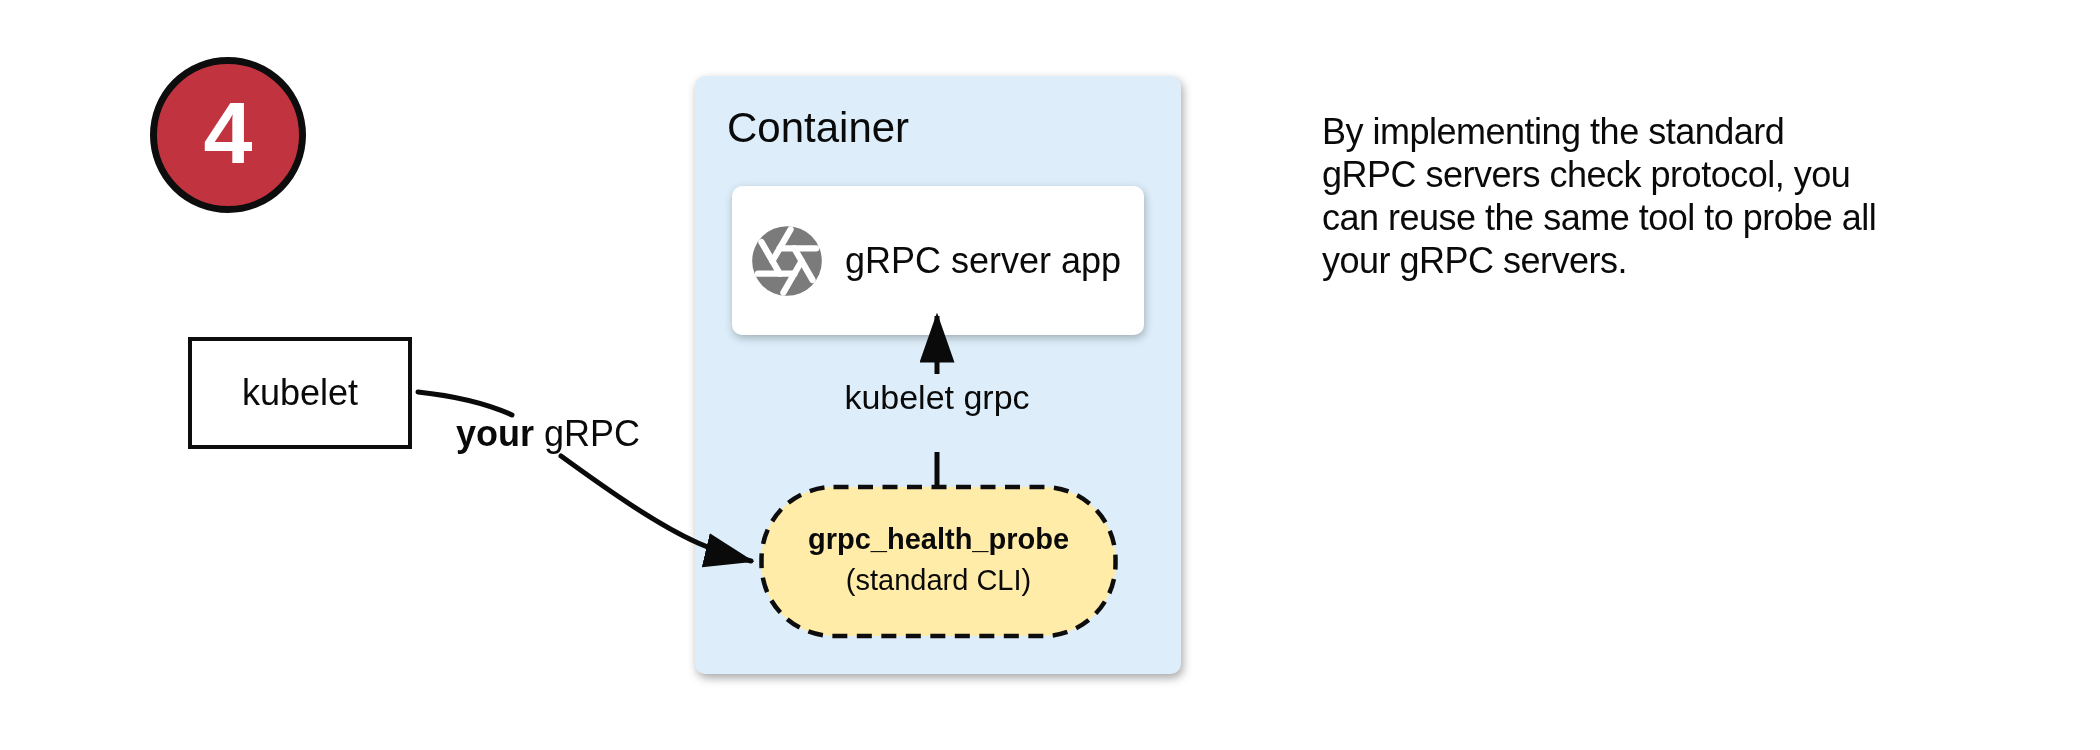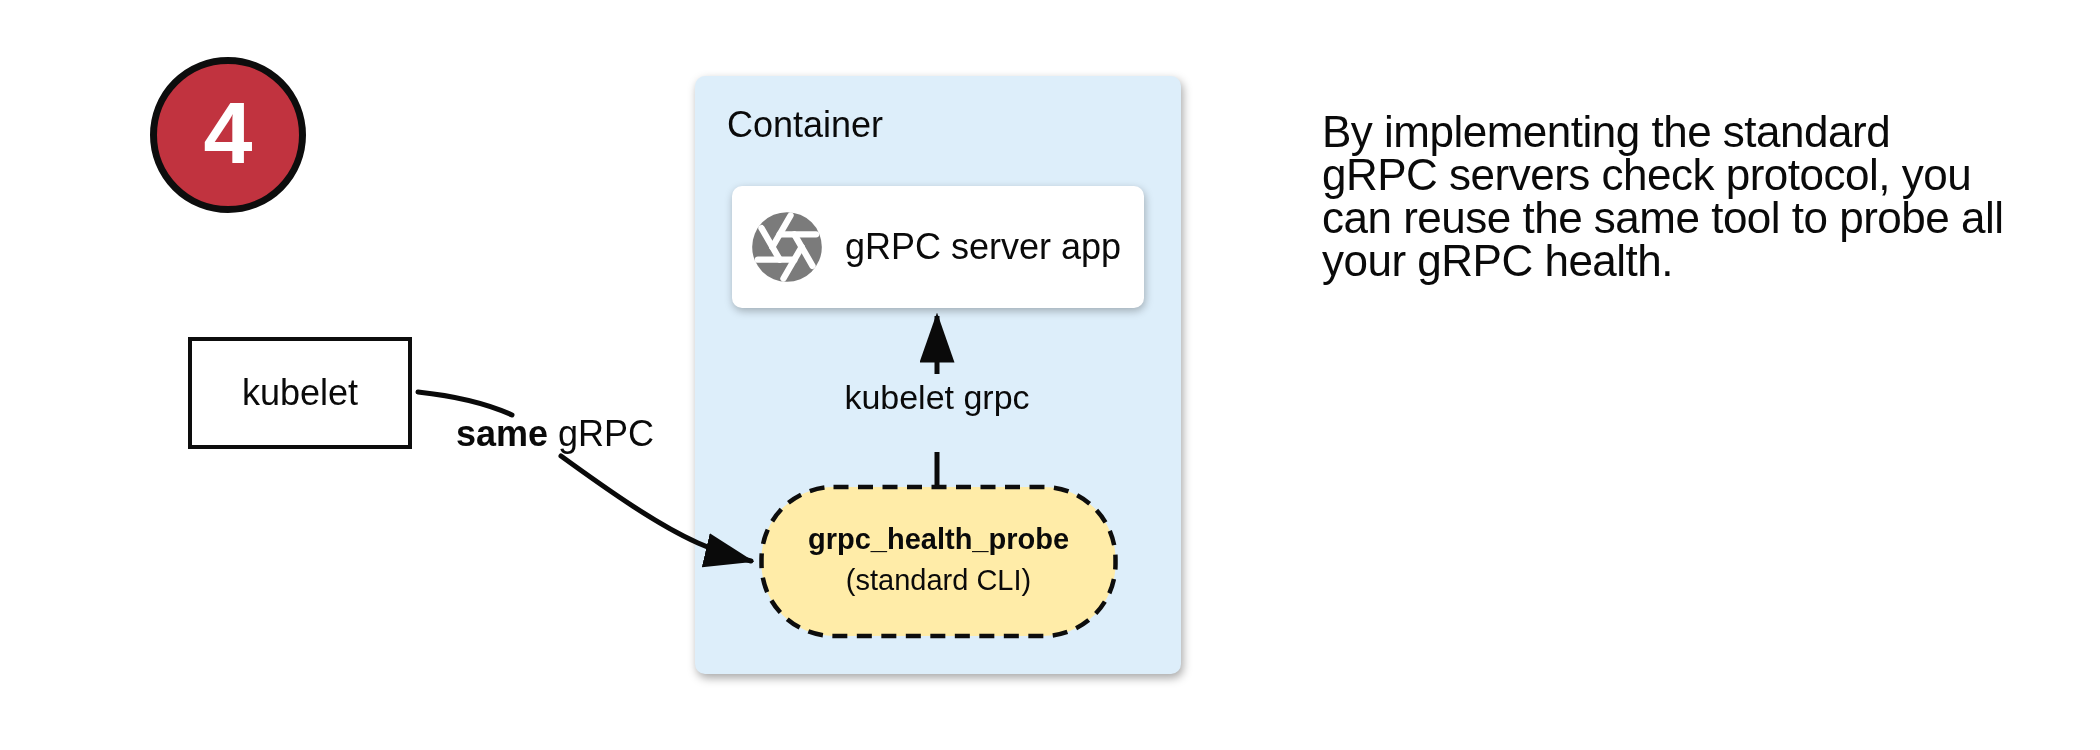--- a/index.html
+++ b/index.html
@@ -23,42 +23,42 @@
     background:#ffffff;border:4px solid #0d0d0d;
     display:flex;align-items:center;justify-content:center;font-size:36px;
   }
 
   
   .container-box{
     left:695px;top:76px;width:486px;height:598px;border-radius:10px;
     background:var(--container_blue,#ddeefa);
     box-shadow:2px 4px 10px rgba(0,0,0,0.35);
   }
-  .container-title{left:32px;top:28px;font-size:36px;}
+  .container-title{left:32px;top:28px;font-size:42px;}
   .server-box{
-    left:37px;top:110px;width:412px;height:122px;border-radius:10px;background:#ffffff;
+    left:37px;top:110px;width:412px;height:149px;border-radius:10px;background:#ffffff;
     box-shadow:1px 3px 8px rgba(0,0,0,0.28);
     display:flex;align-items:center;padding-left:17px;box-sizing:border-box;
   }
   .server-box .aperture{width:76px;height:76px;margin-right:20px;flex:0 0 auto;}
   .server-box .label{font-size:36px;}
 
   
   .overlay{left:0;top:0;width:2100px;height:750px;pointer-events:none;}
 
   
   .pill-text{left:761px;top:519px;width:355px;text-align:center;line-height:41px;font-size:29px;}
   .pill-title{font-weight:700;}
 
   
   .protocol-label{left:757px;top:379px;width:360px;text-align:center;font-size:34px;line-height:37px;}
   .exec-label{left:456px;top:416px;font-size:36px;line-height:36px;white-space:pre;}
 
   
-  .note{left:1322px;top:110px;font-size:44px;line-height:43px;letter-spacing:-0.5px;}
+  .note{left:1322px;top:110px;font-size:36px;line-height:43px;letter-spacing:-0.5px;}
 </style>
 </head>
 <body>
 
 <div class="canvas">
 
   <div class="abs badge">
     <span>4</span>
   </div>
 
@@ -102,22 +102,22 @@
 
   <div class="abs pill-text">
     <div class="pill-title">grpc_health_probe</div>
     <div class="pill-sub">(standard CLI)</div>
   </div>
 
   <div class="abs protocol-label">
     <div>kubelet grpc</div>
   </div>
 
-  <div class="abs exec-label"><b>same</b><span> gRPC</span></div>
+  <div class="abs exec-label"><b>your</b><span> gRPC</span></div>
 
   <div class="abs note">
     <div>By implementing the standard</div>
     <div>gRPC servers check protocol, you</div>
     <div>can reuse the same tool to probe all</div>
-    <div>your gRPC health.</div>
+    <div>your gRPC servers.</div>
   </div>
 
 </div>
 
 </body></html>

